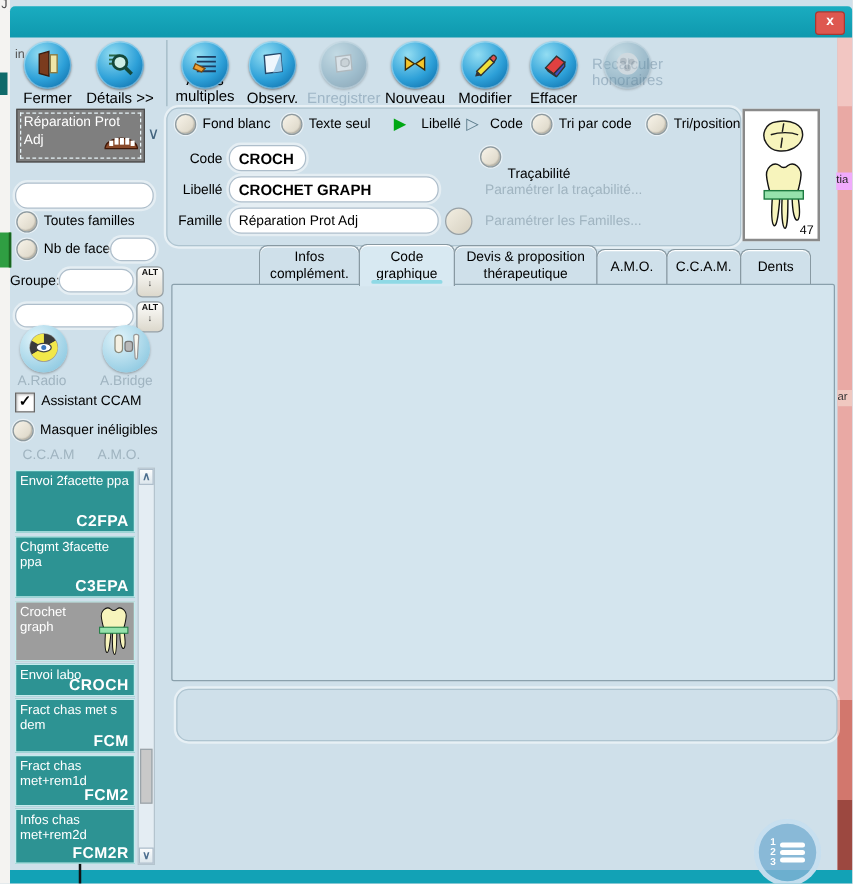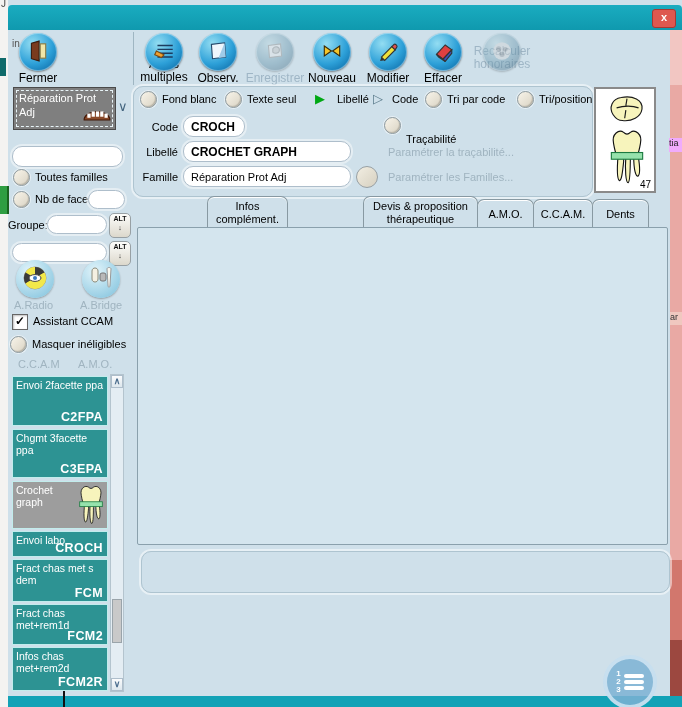--- a/index.html
+++ b/index.html
@@ -100,20 +100,32 @@
     <div class="circ">
         <span>
       <svg width="22" height="22" viewBox="0 0 20 20">
             <path d="M4 3 L11 1 L11 19 L4 17 Z" fill="#7a3b1e" stroke="#3a1c0e"></path>
             <rect x="12" y="3.5" width="5" height="13" fill="#f0e6a8" stroke="#8a7a40"></rect>
           </svg>
     </span>
       </div>
     <div>Fermer</div>
   </div>
+  <div class="tbtn" style="left:64px;top:33px;width:64px;">
+    <div class="circ">
+        <span>
+      <svg width="22" height="22" viewBox="0 0 20 20">
+            <path d="M2 4 h8 M2 7 h6 M2 10 h4" stroke="#2a6a4a" stroke-width="1.4" fill="none"></path>
+            <circle cx="10" cy="9" r="5" fill="#cdeee6" stroke="#14483a" stroke-width="2"></circle>
+            <line x1="14" y1="13" x2="18.5" y2="17.5" stroke="#14483a" stroke-width="2.6"></line>
+          </svg>
+    </span>
+      </div>
+    <div>Détails &gt;&gt;</div>
+  </div>
   <div class="abs" style="left:133px;top:32px;width:1px;height:53px;background:#9fb6c2;"></div>
   <div class="tbtn" style="left:133px;top:33px;width:62px;">
     <div class="circ">
         <span>
       <svg width="24" height="22" viewBox="0 0 22 20">
             <path d="M5 5 h14 M5 8.5 h14 M5 12 h14 M5 15.5 h14" stroke="#1c3c60" stroke-width="1.3" fill="none"></path>
             <path d="M4 10 l7 3.5 l-2.5 2.5 l-6 -2.5 Z" fill="#f0a030" stroke="#7a4a10"></path>
           </svg>
     </span>
       </div>
@@ -351,20 +363,24 @@
           <path d="M23 25 C23 38 25 44 27 43 C29 41 28 31 27 25 Z" fill="#f7f4bc" stroke="#111"></path>
           <rect x="3" y="22" width="28" height="6" fill="#96e2ac" stroke="#1c7a40"></rect>
         </svg>
     </span>
     <span class="abs" style="right:3px;bottom:1px;font-size:10px;">47</span>
   </div>
 
   <div class="tab" style="left:207px;top:196px;width:79px;height:32px;">
       <span>Infos complément.</span>
     </div>
+  <div class="tab active" style="left:287px;top:195px;width:75px;height:33px;">
+    <span>Code graphique</span>
+      <span class="tabul"></span>
+  </div>
   <div class="tab" style="left:363px;top:196px;width:113px;height:32px;">
       <span>Devis &amp; proposition thérapeutique</span>
     </div>
   <div class="tab" style="left:477px;top:199px;width:55px;height:29px;">
       <span>A.M.O.</span>
     </div>
   <div class="tab" style="left:533px;top:199px;width:58px;height:29px;">
       <span>C.C.A.M.</span>
     </div>
   <div class="tab" style="left:592px;top:199px;width:55px;height:29px;">

